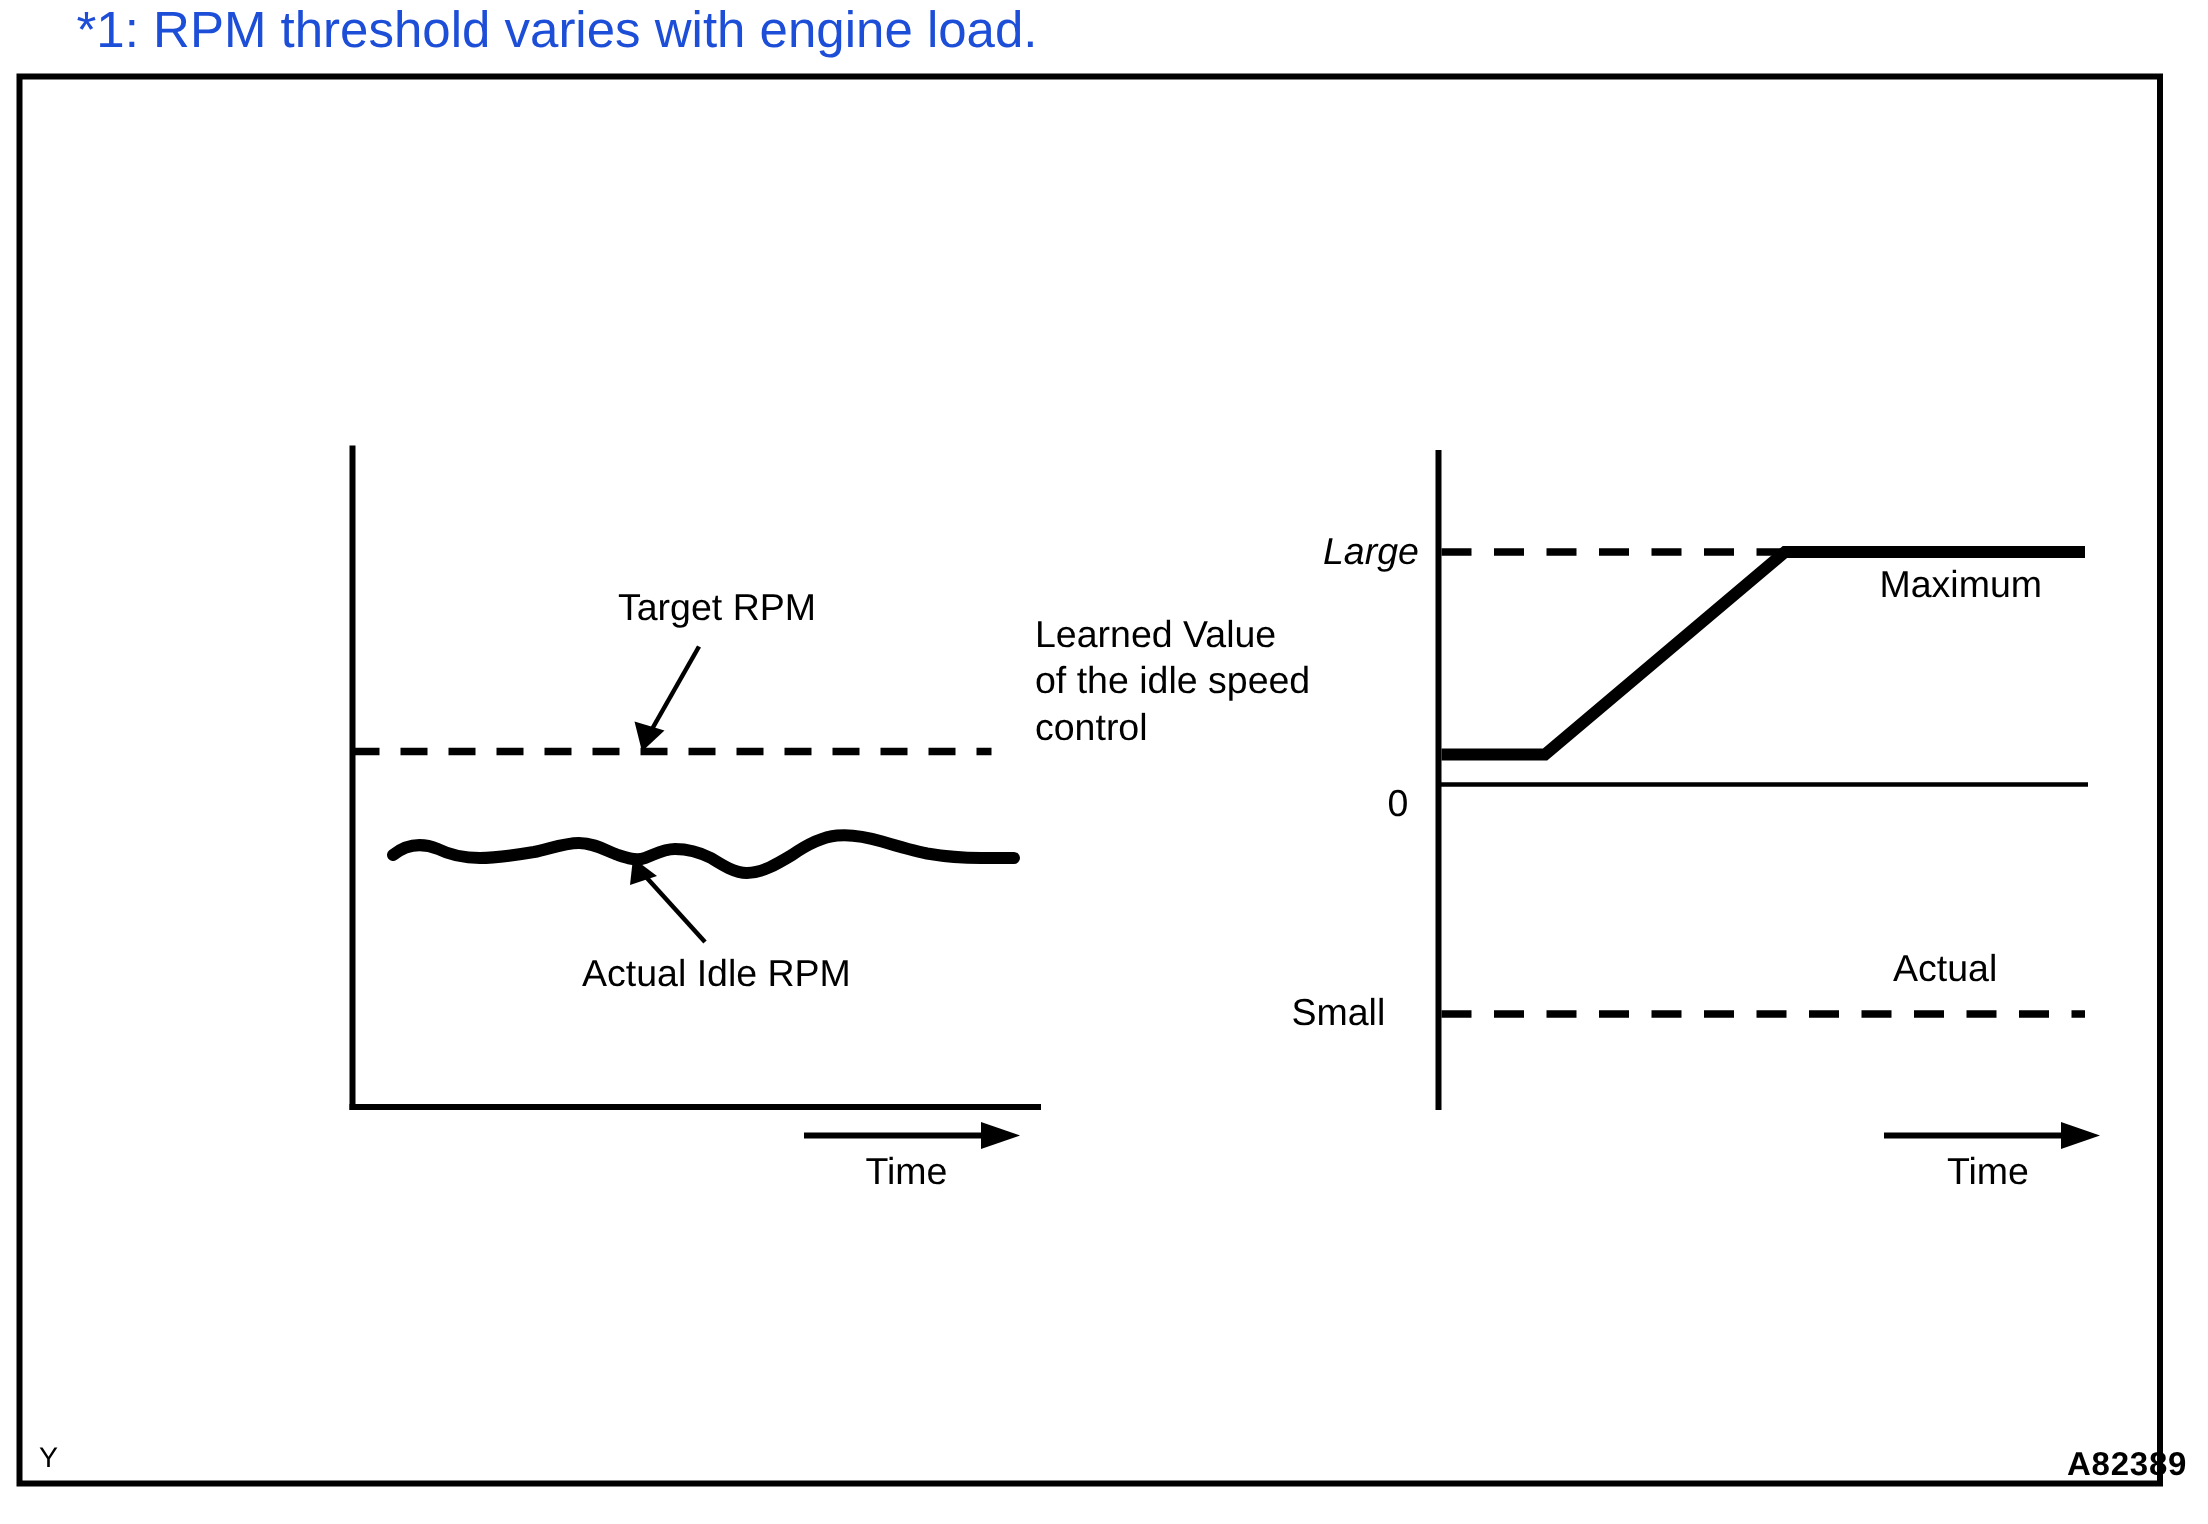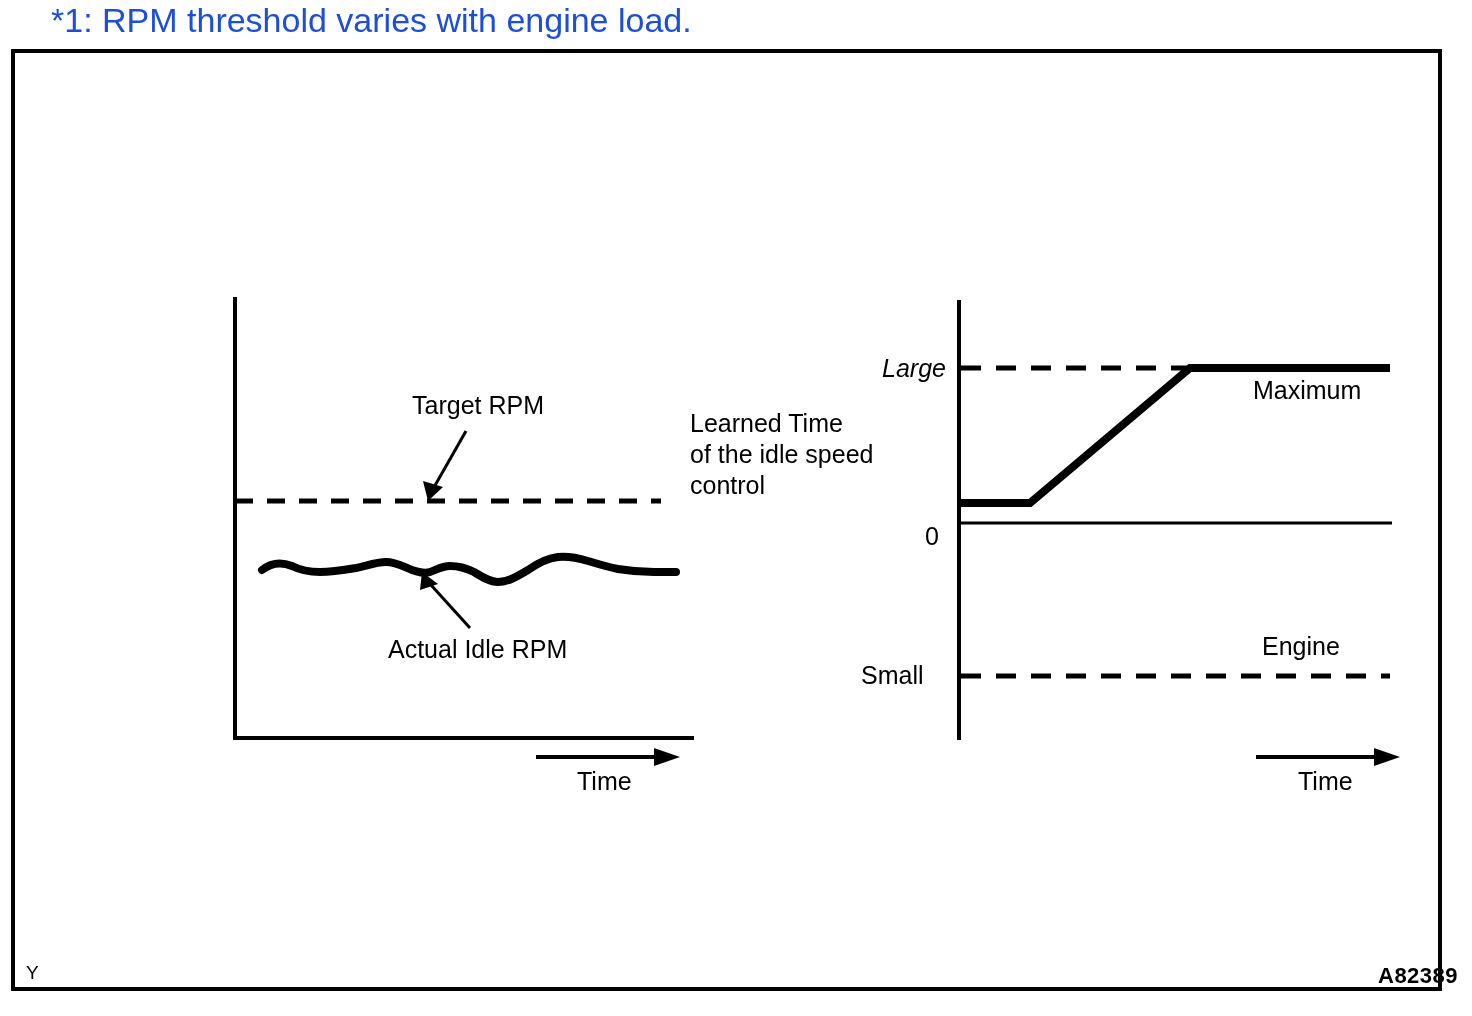--- a/index.html
+++ b/index.html
@@ -144,31 +144,31 @@
       <line x1="1256" y1="757" x2="1380" y2="757" stroke="#000" stroke-width="4"></line>
       <polygon points="1400,757 1374,748 1374,766" fill="#000"></polygon>
     </g>
   </svg>
 
 
   <div class="lbl lbl-target-rpm">Target RPM</div>
 
   <div class="lbl lbl-actual-idle-rpm">Actual Idle RPM</div>
 
-  <div class="lbl lbl-learned-value"><span>Learned Time</span><br><span>of the idle speed</span><br><span>control</span></div>
+  <div class="lbl lbl-learned-value"><span>Learned Value</span><br><span>of the idle speed</span><br><span>control</span></div>
 
   <div class="lbl lbl-large">Large</div>
 
   <div class="lbl lbl-zero">0</div>
 
   <div class="lbl lbl-small">Small</div>
 
   <div class="lbl lbl-maximum">Maximum</div>
 
-  <div class="lbl lbl-minimum">Engine</div>
+  <div class="lbl lbl-minimum">Actual</div>
 
   <div class="lbl lbl-time-left">Time</div>
 
   <div class="lbl lbl-time-right">Time</div>
 
   <div class="corner-y">Y</div>
 
   <div class="fig-id">A82389</div>
 
 </div>

